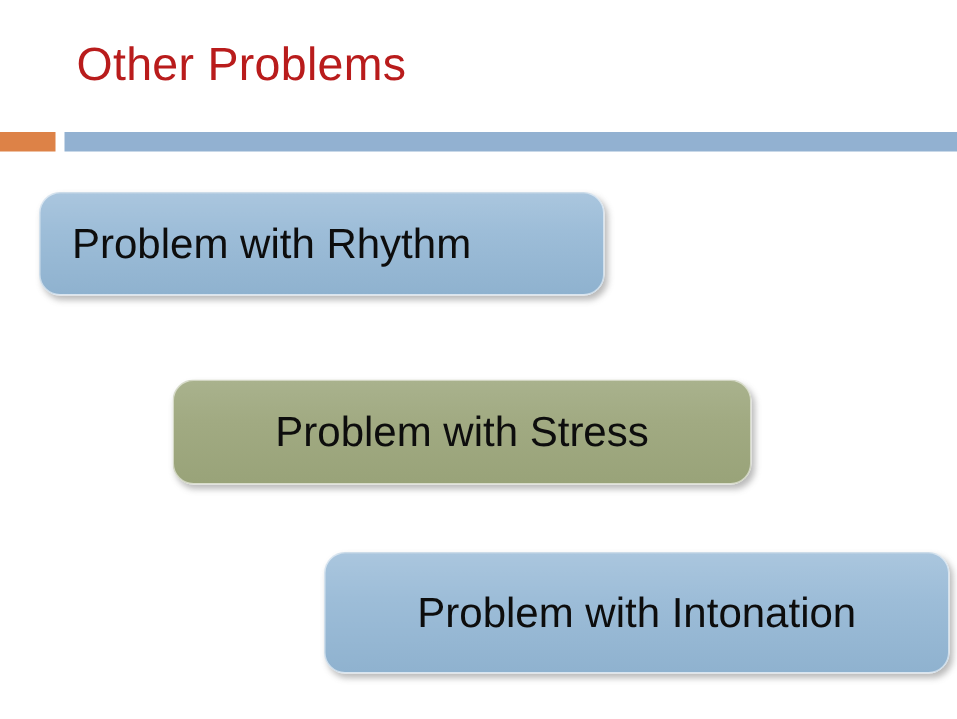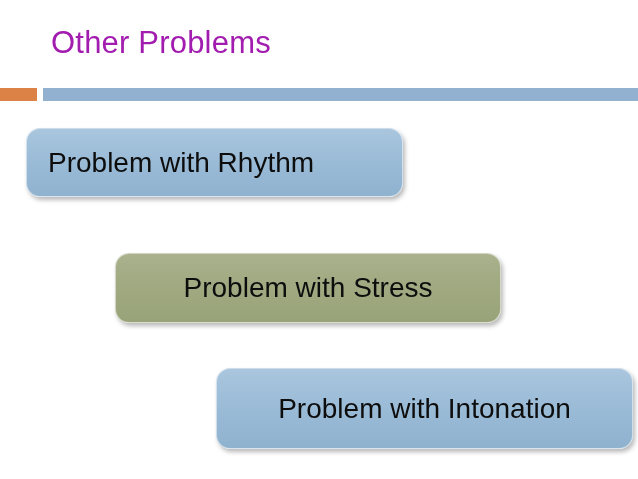--- a/index.html
+++ b/index.html
@@ -18,21 +18,21 @@
     overflow: hidden;
   }
 
   
   #slide-title {
     position: absolute;
     left: 51px;
     top: 24px;
     font-size: 31px;
     line-height: 38px;
-    color: #a21caf;
+    color: #b91c1c;
     font-weight: 400;
     letter-spacing: 0.2px;
     white-space: nowrap;
   }
 
   
   #title-rule {
     position: absolute;
     left: 0;
     top: 88px;

